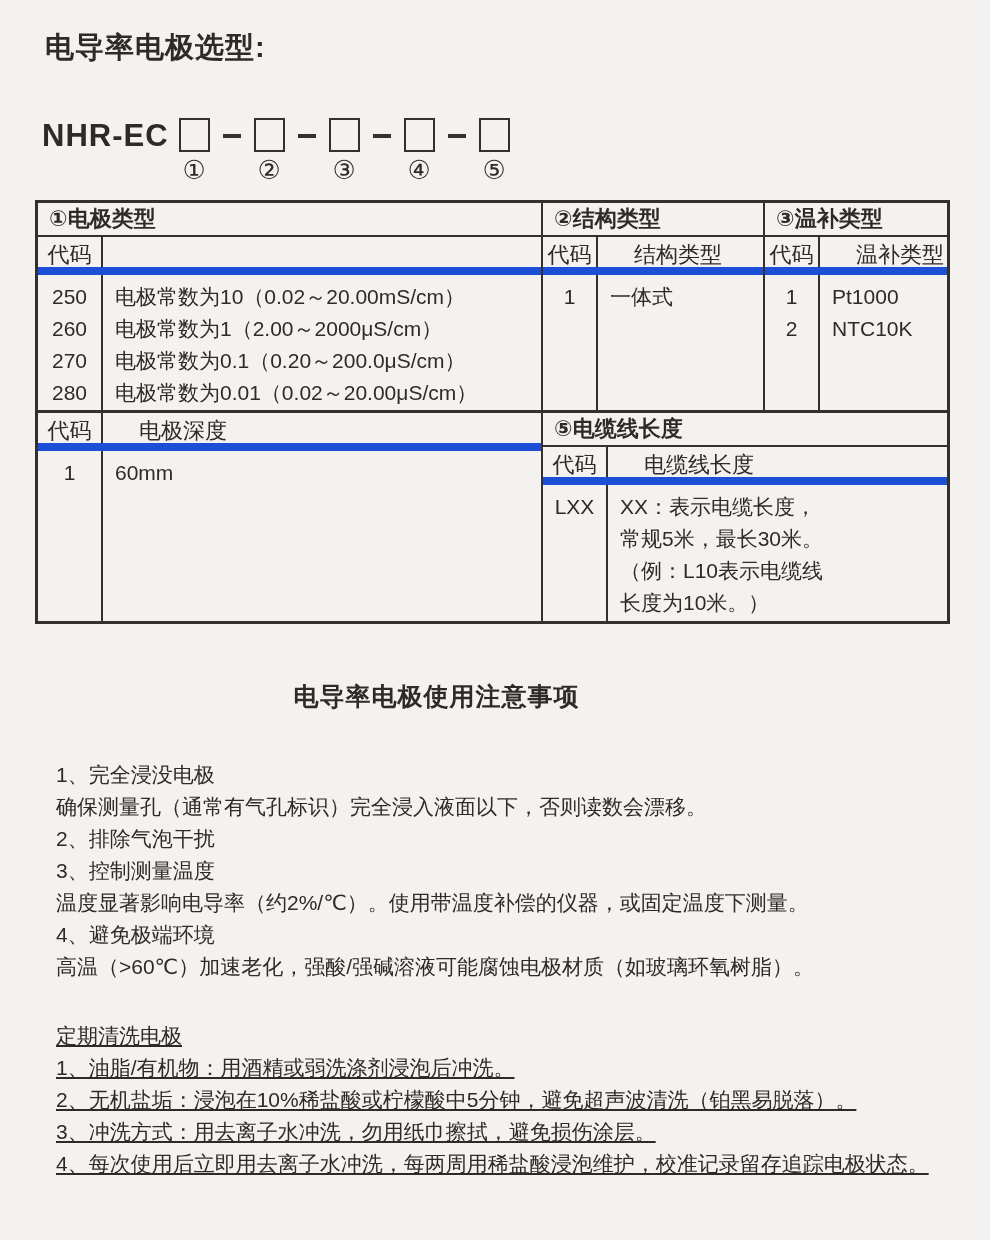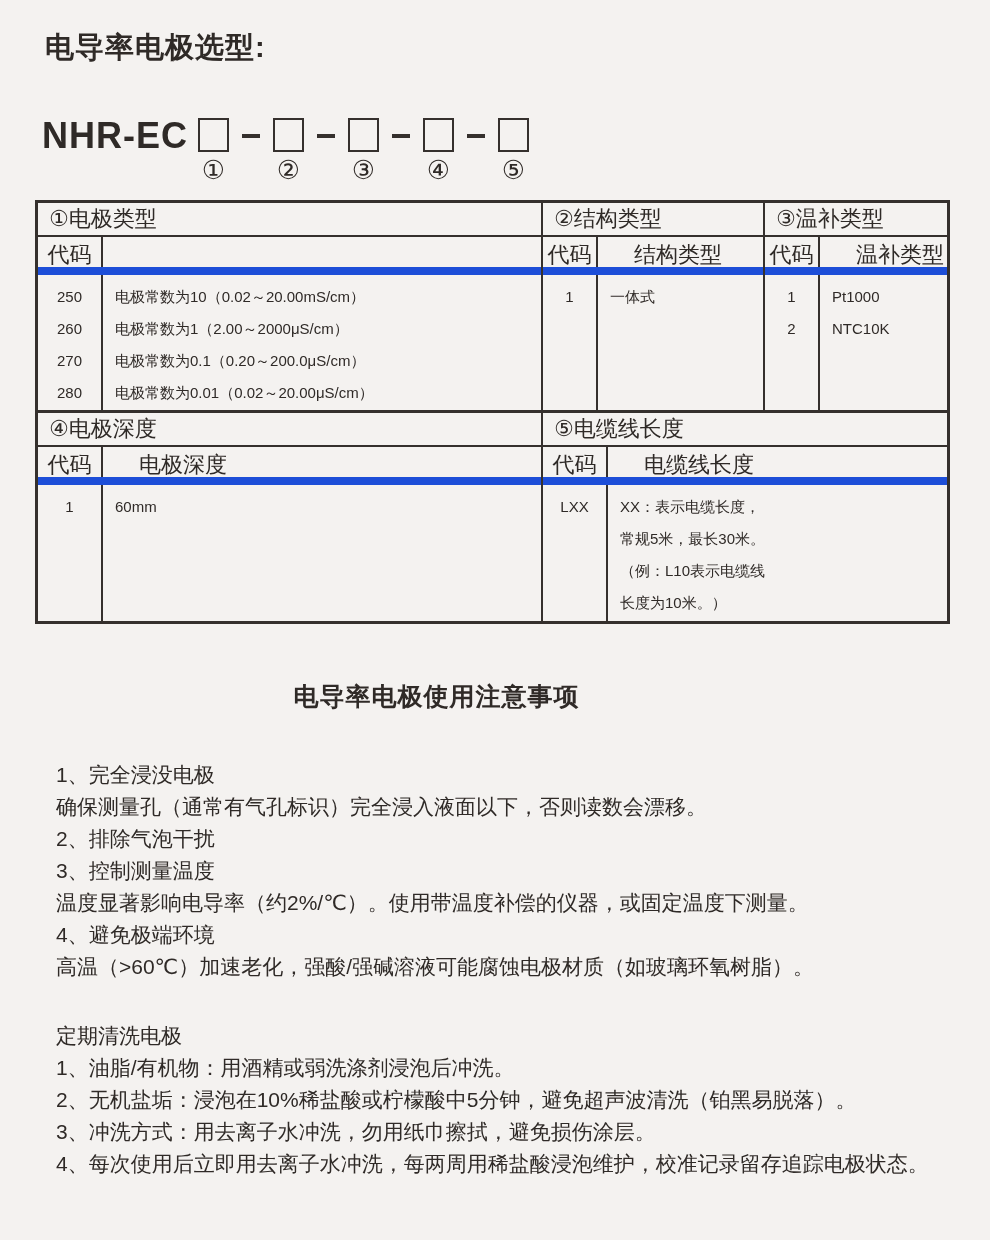--- a/index.html
+++ b/index.html
@@ -21,21 +21,21 @@
     letter-spacing:1px;
   }
 
   
   .model-row {
     display:flex;
     align-items:flex-start;
     margin:50px 0 0 42px;
   }
   .model-prefix {
-    font-size:36px;
+    font-size:31px;
     font-weight:bold;
     line-height:36px;
     letter-spacing:1px;
     margin-right:10px;
   }
   .model-slots { display:flex; }
   .slot { display:flex; align-items:flex-start; }
   .slot-dash {
     width:18px; height:4px;
     background:#35302d;
@@ -71,35 +71,35 @@
   .sec-s1 { grid-area:s1; border-right:2px solid #35302d; border-bottom:3px solid #35302d; }
   .sec-s2 { grid-area:s2; border-right:2px solid #35302d; border-bottom:3px solid #35302d; }
   .sec-s3 { grid-area:s3; border-bottom:3px solid #35302d; }
   .sec-s4 { grid-area:s4; border-right:2px solid #35302d; }
   .sec-s5 { grid-area:s5; }
   .sec-title {
     height:34px;
     line-height:31px;
     padding-left:11px;
     font-size:22px;
-    font-weight:normal;
+    font-weight:bold;
     border-bottom:2px solid #35302d;
   }
   .sec-head {
     display:flex;
     height:38px;
     line-height:35px;
     font-size:22px;
     border-bottom:8px solid #1d4ed8;
     gap:24px;
   }
   .sec-body {
     display:flex;
     flex:1;
-    font-size:15px;
+    font-size:21px;
     line-height:32px;
     padding-top:4px;
   }
   .sec-body { padding-top:0; }
   .code-col {
     flex:none;
     text-align:center;
     border-right:2px solid #35302d;
   }
   .w65 { width:65px; }
@@ -114,21 +114,21 @@
     text-align:center;
     font-size:25px;
     font-weight:600;
     letter-spacing:1px;
   }
   .notes-body {
     margin:46px 35px 0 56px;
     font-size:21px;
     line-height:32px;
   }
-  .cleaning-block { margin-top:37px; }
+  .cleaning-block { margin-top:37px;text-decoration:underline; }
   .note-title, .note-body, .cleaning-heading, .cleaning-item { white-space:nowrap; }
 </style>
 </head>
 <body>
 
 <div class="page">
 
   <div class="doc-title">电导率电极选型:</div>
 
   <div class="model-row">
@@ -223,21 +223,20 @@
             <div class="cell-line">2</div>
         </div>
         <div class="val-col">
           <div class="cell-line">Pt1000</div>
             <div class="cell-line">NTC10K</div>
         </div>
       </div>
     </div>
 
     <div class="sec sec-s4">
-      <div class="sec-title">④电极深度</div>
       <div class="sec-head">
         <div class="code-col w65">代码</div>
         <div class="val-col">电极深度</div>
       </div>
       <div class="sec-body">
         <div class="code-col w65">
           <div class="cell-line">1</div>
         </div>
         <div class="val-col">
           <div class="cell-line">60mm</div>

